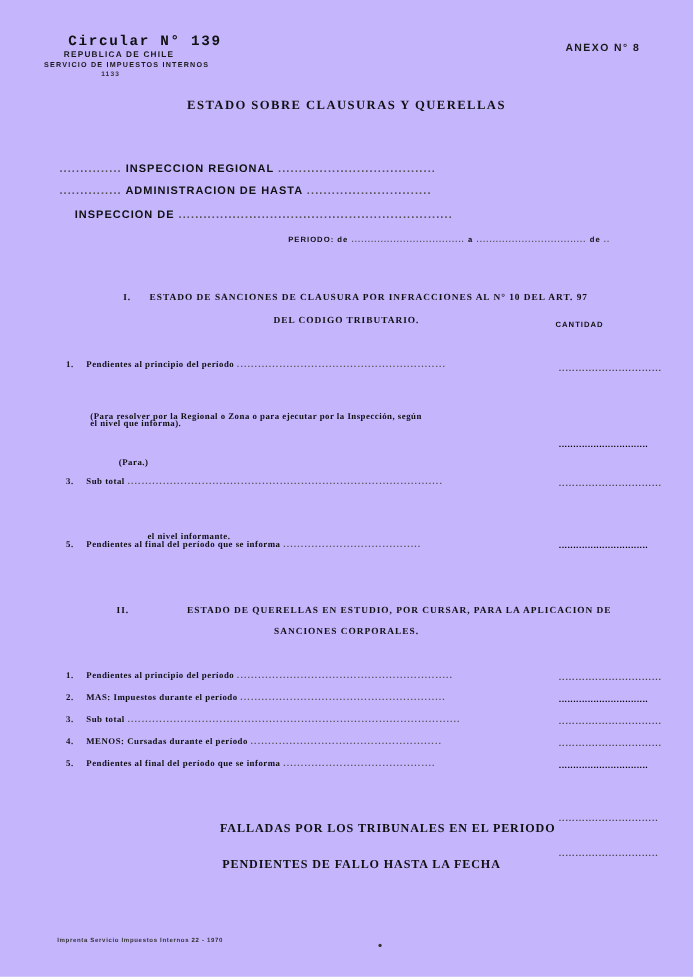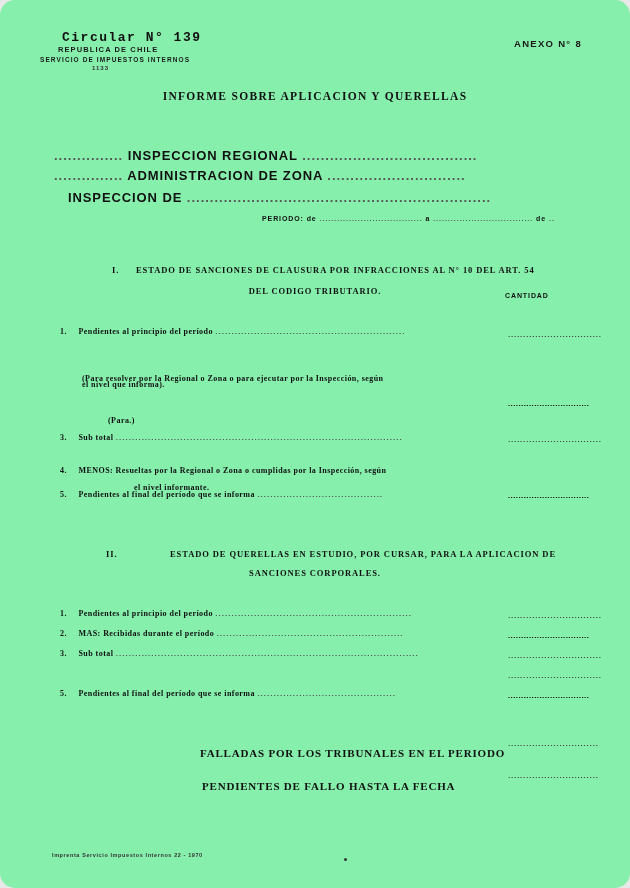--- a/index.html
+++ b/index.html
@@ -7,25 +7,24 @@
     padding: 0;
     background: #e8e8e8;
   }
   body {
     font-family: "Liberation Serif", serif;
   }
   .page {
     position: relative;
     width: 630px;
     height: 888px;
-    background: #86efac;
+    background: #c4b5fd;
     overflow: hidden;
     margin: 0 auto;
     color: #000;
-    border-radius: 15px;
   }
   
   .circular {
     position: absolute;
     left: 62px;
     top: 30px;
     font-family: "Liberation Mono", monospace;
     font-size: 13px;
     font-weight: bold;
     letter-spacing: 1.5px;
@@ -80,21 +79,21 @@
     font-family: "Liberation Serif", serif;
     font-size: 11.5px;
     font-weight: bold;
     letter-spacing: 1.3px;
     color: #111;
   }
   
   .fillrow {
     position: absolute;
     font-family: "Liberation Sans", sans-serif;
-    font-size: 13px;
+    font-size: 10px;
     font-weight: bold;
     letter-spacing: 0.9px;
     color: #111;
     white-space: nowrap;
   }
   .dots {
     font-family: "Liberation Sans", sans-serif;
     font-weight: bold;
     letter-spacing: 1px;
     color: #555;
@@ -205,49 +204,49 @@
 </head>
 <body>
 
 <div class="page">
 
   <div class="circular">Circular N° 139</div>
   <div class="republica">REPUBLICA DE CHILE</div>
   <div class="servicio">SERVICIO DE IMPUESTOS INTERNOS</div>
   <div class="orgnum">1133</div>
   <div class="anexo">ANEXO N° 8</div>
-  <div class="doctitle">INFORME SOBRE APLICACION Y QUERELLAS</div>
+  <div class="doctitle">ESTADO SOBRE CLAUSURAS Y QUERELLAS</div>
 
   <div class="fillrow r1">
     <span class="dots">...............</span>
     <span>INSPECCION REGIONAL</span>
     <span class="dots">......................................</span>
   </div>
   <div class="fillrow r2">
     <span class="dots">...............</span>
-    <span>ADMINISTRACION DE ZONA</span>
+    <span>ADMINISTRACION DE HASTA</span>
     <span class="dots">..............................</span>
   </div>
   <div class="fillrow r3">
     <span>INSPECCION DE</span>
     <span class="dots">..................................................................</span>
   </div>
 
   <div class="periodo">
     <span>PERIODO:</span>
     <span>de</span>
     <span class="dots">...................................</span>
     <span>a</span>
     <span class="dots">..................................</span>
     <span>de</span>
     <span class="dots">..</span>
   </div>
 
   <div class="sec-head sec1-num">I.</div>
-  <div class="sec-head sec1-l1">ESTADO DE SANCIONES DE CLAUSURA POR INFRACCIONES AL N° 10 DEL ART. 54</div>
+  <div class="sec-head sec1-l1">ESTADO DE SANCIONES DE CLAUSURA POR INFRACCIONES AL N° 10 DEL ART. 97</div>
   <div class="sec-head sec1-l2">DEL CODIGO TRIBUTARIO.</div>
   <div class="cantidad">CANTIDAD</div>
 
   <div class="item" style="left:60px; top:327px;">
     <span class="idx">1.</span>
     <span>Pendientes al principio del período</span>
     <span class="dots">...........................................................</span>
   </div>
   <div class="answer-line" style="left:508px; top:330px;">...............................</div>
 
@@ -258,24 +257,20 @@
 
   <div class="sub" style="left:108px; top:416px;">(Para.)</div>
 
   <div class="item" style="left:60px; top:433px;">
     <span class="idx">3.</span>
     <span>Sub total</span>
     <span class="dots">.........................................................................................</span>
   </div>
   <div class="answer-line" style="left:508px; top:435px;">...............................</div>
 
-  <div class="item" style="left:60px; top:466px;">
-    <span class="idx">4.</span>
-    <span>MENOS: Resueltas por la Regional o Zona o cumplidas por la Inspección, según</span>
-  </div>
   <div class="sub" style="left:134px; top:483px;">el nivel informante.</div>
 
   <div class="item" style="left:60px; top:490px;">
     <span class="idx">5.</span>
     <span>Pendientes al final del período que se informa</span>
     <span class="dots">.......................................</span>
   </div>
   <div class="answer-line heavy" style="left:508px; top:491px;">...............................</div>
 
   <div class="sec-head sec2-num">II.</div>
@@ -284,32 +279,37 @@
 
   <div class="item" style="left:60px; top:609px;">
     <span class="idx">1.</span>
     <span>Pendientes al principio del período</span>
     <span class="dots">.............................................................</span>
   </div>
   <div class="answer-line" style="left:508px; top:611px;">...............................</div>
 
   <div class="item" style="left:60px; top:629px;">
     <span class="idx">2.</span>
-    <span>MAS: Recibidas durante el período</span>
+    <span>MAS: Impuestos durante el período</span>
     <span class="dots">..........................................................</span>
   </div>
   <div class="answer-line heavy" style="left:508px; top:631px;">...............................</div>
 
   <div class="item" style="left:60px; top:649px;">
     <span class="idx">3.</span>
     <span>Sub total</span>
     <span class="dots">..............................................................................................</span>
   </div>
   <div class="answer-line" style="left:508px; top:651px;">...............................</div>
 
+  <div class="item" style="left:60px; top:669px;">
+    <span class="idx">4.</span>
+    <span>MENOS: Cursadas durante el período</span>
+    <span class="dots">......................................................</span>
+  </div>
   <div class="answer-line" style="left:508px; top:671px;">...............................</div>
 
   <div class="item" style="left:60px; top:689px;">
     <span class="idx">5.</span>
     <span>Pendientes al final del período que se informa</span>
     <span class="dots">...........................................</span>
   </div>
   <div class="answer-line heavy" style="left:508px; top:691px;">...............................</div>
 
   <div class="footstmt f1">FALLADAS POR LOS TRIBUNALES EN EL PERIODO</div>

